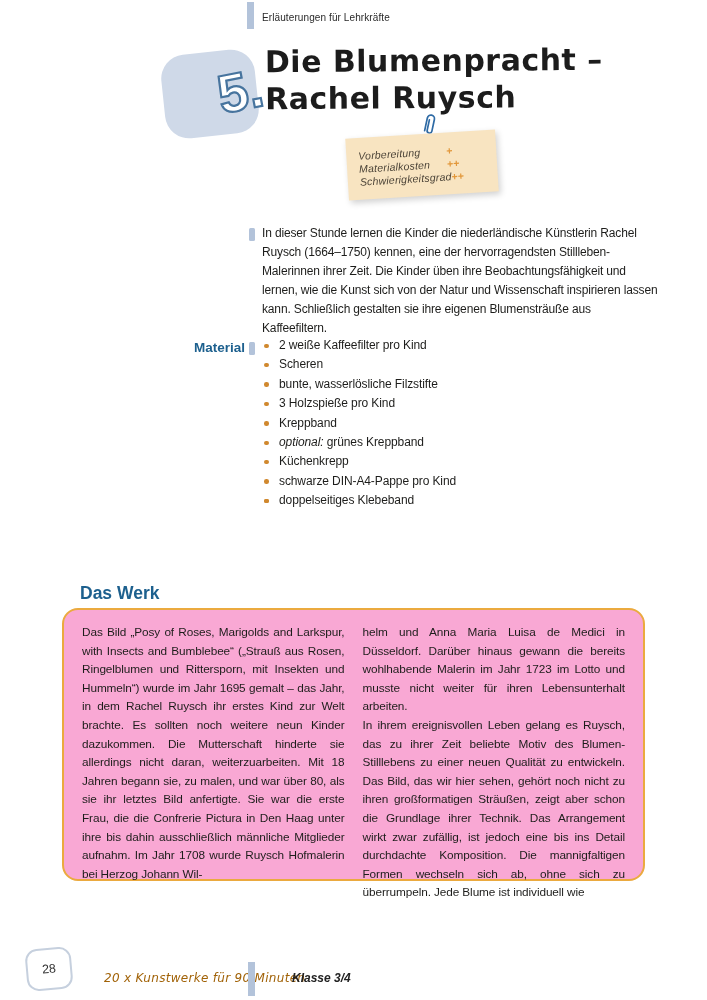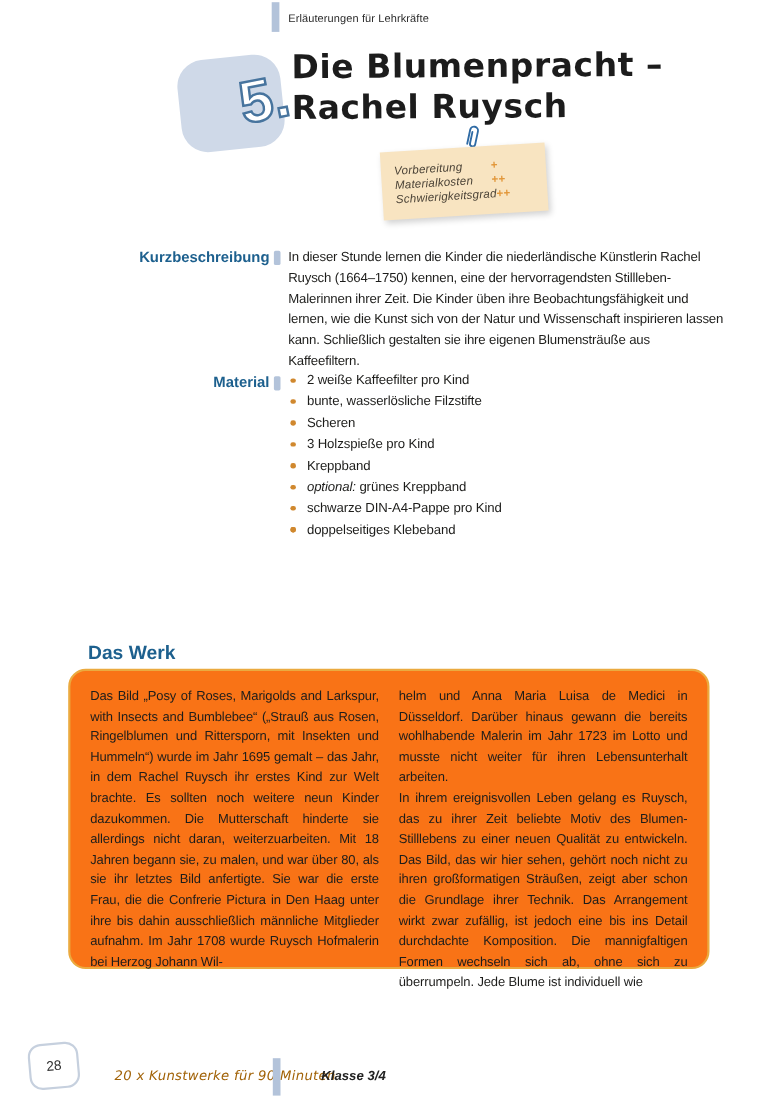--- a/index.html
+++ b/index.html
@@ -68,21 +68,21 @@
   .mat-list em{font-style:italic;}
 
   
   .werk-heading{
     position:absolute;left:80px;top:583px;
     font-size:17.5px;font-weight:700;color:#1d608e;
   }
   .werk-box{
     position:absolute;left:62px;top:608px;width:583px;height:273px;
     box-sizing:border-box;border:2px solid #ebaa3f;border-radius:16px;
-    background:#f97316;padding:13px 18px;display:flex;gap:18px;
+    background:#f9a8d4;padding:13px 18px;display:flex;gap:18px;
   }
   .werk-col{
     flex:1;font-size:11.8px;line-height:18.6px;letter-spacing:-.1px;
     text-align:justify;color:#1d1d1b;
   }
   .werk-col p{margin:0;}
 
   
   .page-num-box{
     position:absolute;left:26px;top:948px;width:42px;height:38px;
@@ -131,33 +131,33 @@
     <div class="note-row">
       <span class="nlabel">Materialkosten</span>
       <span class="nrating">++</span>
     </div>
     <div class="note-row">
       <span class="nlabel">Schwierigkeitsgrad</span>
       <span class="nrating">++</span>
     </div>
   </div>
 
-  <div class="sec-label" style="top:226px;">Kurzbeschreibung</div>
   <div class="sec-bar" style="top:228px;"></div>
   <div class="kurz-text">In dieser Stunde lernen die Kinder die niederländische Künstlerin Rachel Ruysch (1664–1750) kennen, eine der hervorragendsten Stillleben-Malerinnen ihrer Zeit. Die Kinder üben ihre Beobachtungsfähigkeit und lernen, wie die Kunst sich von der Natur und Wissenschaft inspirieren lassen kann. Schließlich gestalten sie ihre eigenen Blumensträuße aus Kaffeefiltern.</div>
 
   <div class="sec-label" style="top:340px;">Material</div>
   <div class="sec-bar" style="top:342px;"></div>
   <ul class="mat-list">
     <li><span class="dot"></span><span>2 weiße Kaffeefilter pro Kind</span></li>
+    <li><span class="dot"></span><span>Scheren</span></li>
     <li><span class="dot"></span><span>bunte, wasserlösliche Filzstifte</span></li>
-    <li><span class="dot"></span><span>Scheren</span></li>
     <li><span class="dot"></span><span>3 Holzspieße pro Kind</span></li>
     <li><span class="dot"></span><span>Kreppband</span></li>
     <li><span class="dot"></span><em>optional:</em><span> grünes Kreppband</span></li>
+    <li><span class="dot"></span><span>Küchenkrepp</span></li>
     <li><span class="dot"></span><span>schwarze DIN-A4-Pappe pro Kind</span></li>
     <li><span class="dot"></span></li>
     <li><span class="dot"></span><span>doppelseitiges Klebeband</span></li>
   </ul>
 
   <div class="werk-heading">Das Werk</div>
   <div class="werk-box">
     <div class="werk-col">
       <p>Das Bild „Posy of Roses, Marigolds and Larkspur, with Insects and Bumblebee“ („Strauß aus Rosen, Ringelblumen und Rittersporn, mit Insekten und Hummeln“) wurde im Jahr 1695 gemalt – das Jahr, in dem Rachel Ruysch ihr erstes Kind zur Welt brachte. Es sollten noch weitere neun Kinder dazukommen. Die Mutterschaft hinderte sie allerdings nicht daran, weiterzuarbeiten. Mit 18 Jahren begann sie, zu malen, und war über 80, als sie ihr letztes Bild anfertigte. Sie war die erste Frau, die die Confrerie Pictura in Den Haag unter ihre bis dahin ausschließlich männliche Mitglieder aufnahm. Im Jahr 1708 wurde Ruysch Hofmalerin bei Herzog Johann Wil-</p>
     </div>

